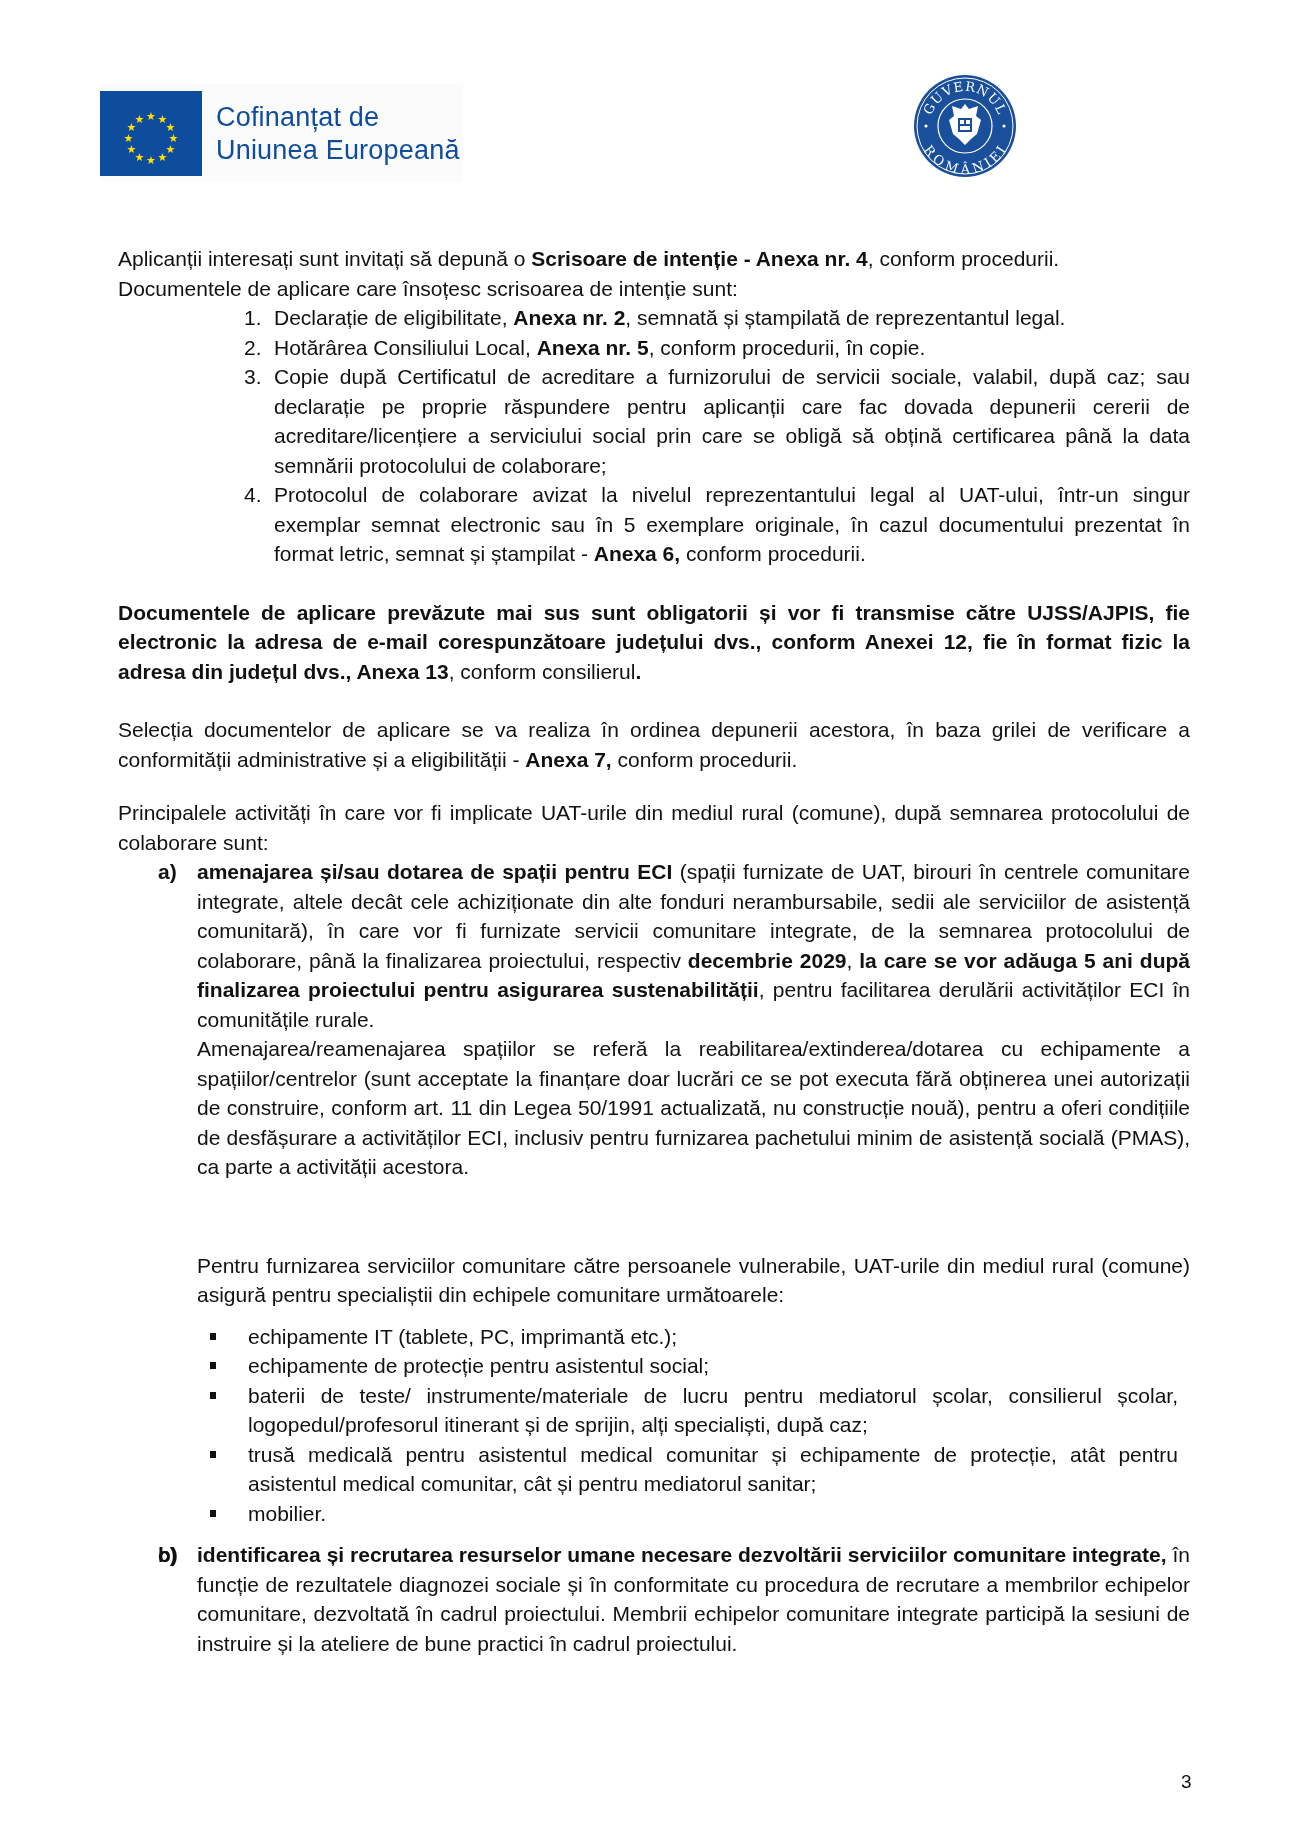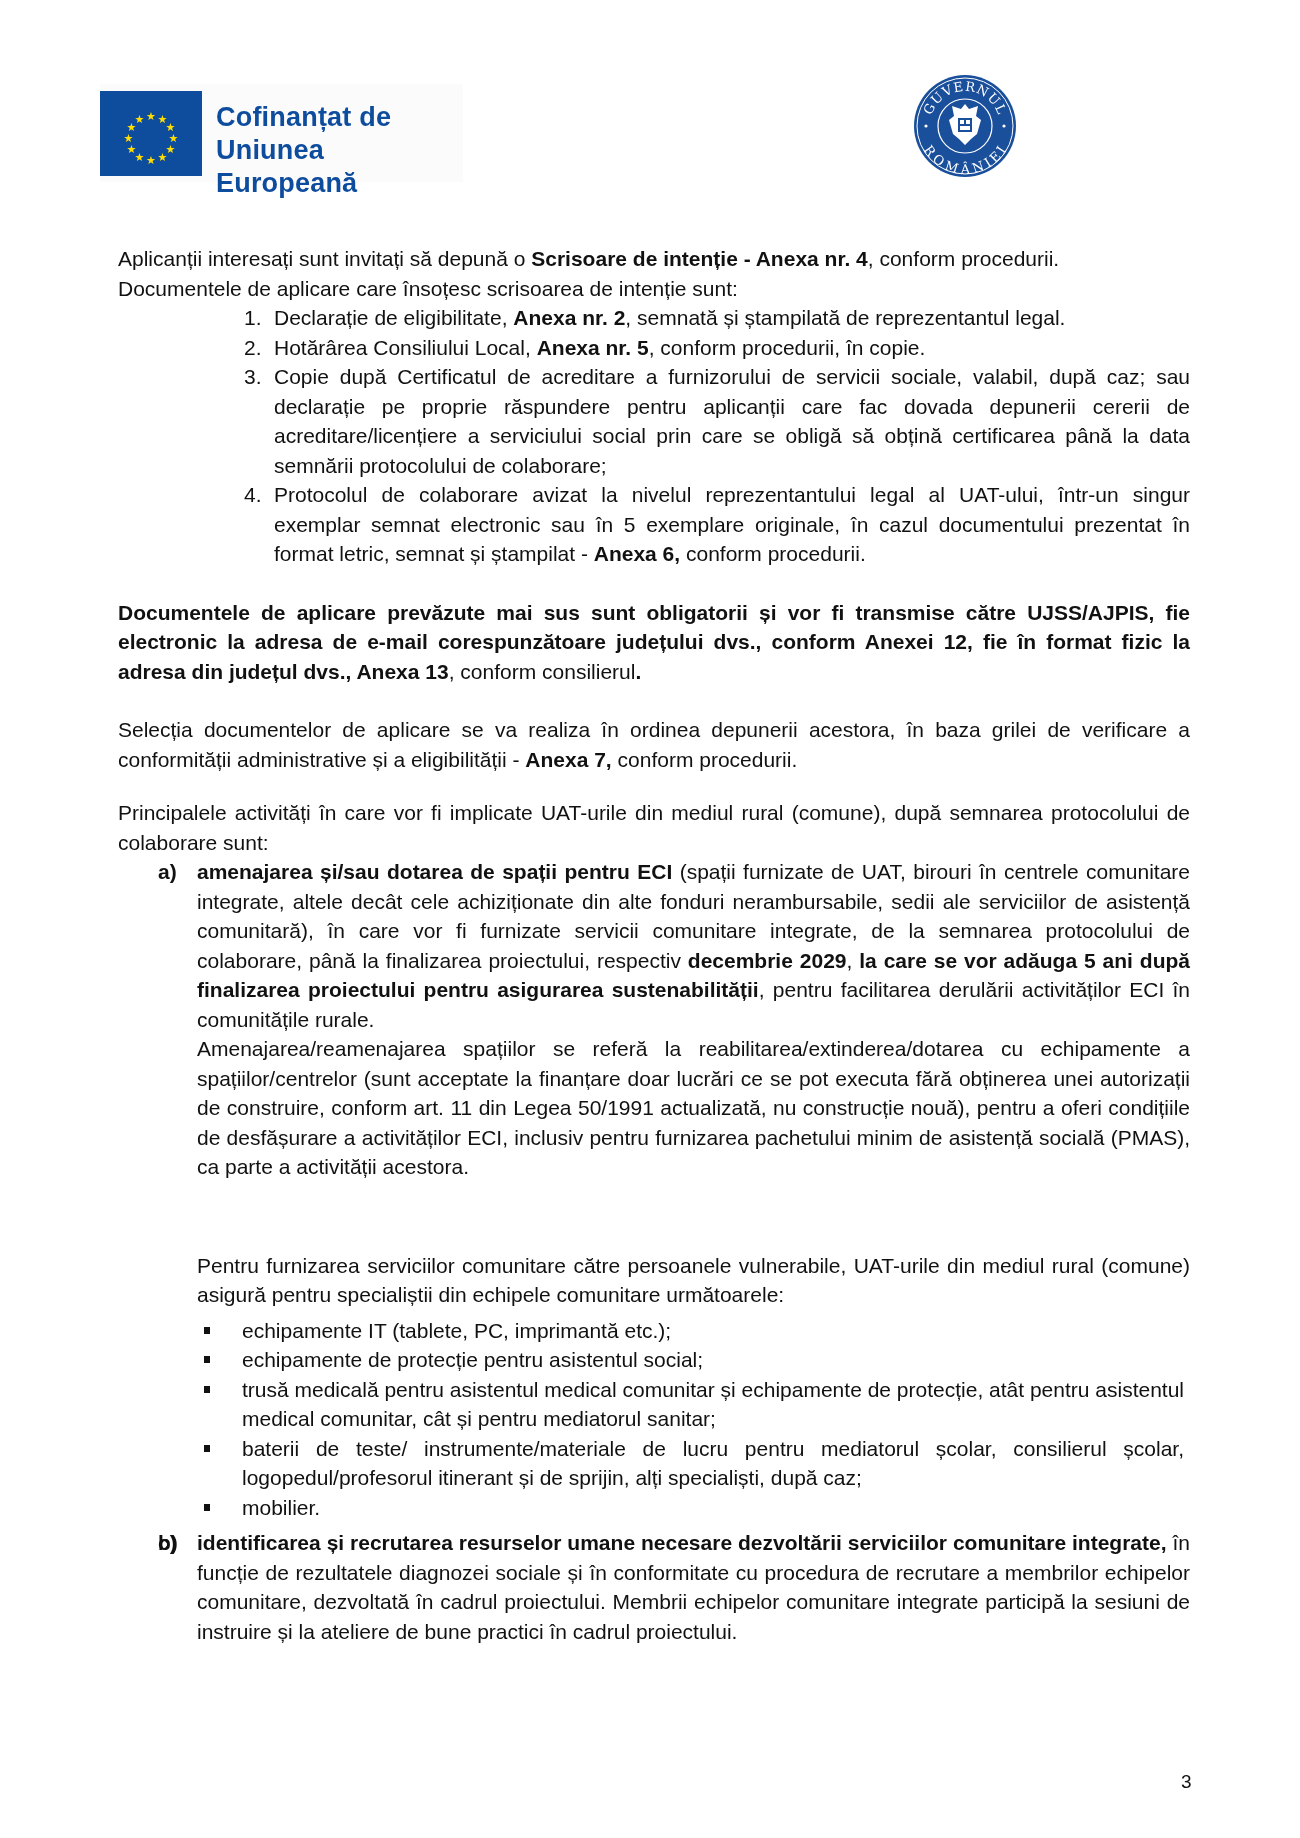--- a/index.html
+++ b/index.html
@@ -2,36 +2,36 @@
 <html><head>
 <meta charset="utf-8">
 <style>
   html, body { margin:0; padding:0; background:#ffffff; }
   body { width:1300px; height:1838px; position:relative; overflow:hidden;
          font-family:"Liberation Sans", sans-serif; color:#111; }
   .header { position:absolute; left:0; top:0; width:1300px; height:200px; }
   .eu-logo { position:absolute; left:100px; top:84px; width:363px; height:98px; background:#fbfbfb; display:flex; align-items:center; }
   .eu-flag { position:absolute; left:0; top:7px; width:102px; height:85px; background:#0e4c9e; }
   .eu-flag svg { width:102px; height:85px; display:block; }
-  .eu-text { position:absolute; left:116px; top:17px; color:#0e4c9e; font-weight:bold; font-size:27px; line-height:33px; letter-spacing:0.2px; }
+  .eu-text { position:absolute; left:116px; top:17px; color:#0e4c9e; font-weight:normal; font-size:27px; line-height:33px; letter-spacing:0.2px; }
   .gov-seal { position:absolute; left:913px; top:74px; width:104px; height:104px; }
   .gov-seal svg { width:104px; height:104px; display:block; }
 
   .content { position:absolute; left:118px; top:244px; width:1072px; font-size:21px; line-height:29.5px; font-family:"Liberation Sans Narrow","Liberation Sans", sans-serif; }
   .p { margin:0; text-align:justify; }
   .b { font-weight:bold; }
   .numlist { margin:0; padding:0; list-style:none; }
   .numlist li { position:relative; padding-left:156px; text-align:justify; }
   .numlist .num { position:absolute; left:126px; }
   .gap { height:29px; }
   .gap-s { height:24px; }
   .alist { margin:0; padding:0; list-style:none; }
   .alist > li { position:relative; padding-left:79px; text-align:justify; }
   .alist .letter { position:absolute; left:40px; font-weight:bold; }
-  .bullets { margin:6px; padding:0; list-style:none; }
+  .bullets { margin:12px; padding:0; list-style:none; }
   .bullets li { position:relative; padding-left:39px; text-align:justify; }
   .bullets .sq { position:absolute; left:1px; top:11px; width:6px; height:7px; background:#111; }
   .page-num { position:absolute; left:1181px; top:1771px; font-size:19px; }
 </style>
 </head>
 <body>
 
 <div class="header">
   <div class="eu-logo">
     <div class="eu-flag">
@@ -125,22 +125,22 @@
   <ol class="alist">
     <li>
       <span class="letter">a)</span>
       <span class="b">amenajarea și/sau dotarea de spații pentru ECI</span><span> (spații furnizate de UAT, birouri în centrele comunitare integrate, altele decât cele achiziționate din alte fonduri nerambursabile, sedii ale serviciilor de asistență comunitară), în care vor fi furnizate servicii comunitare integrate, de la semnarea protocolului de colaborare, până la finalizarea proiectului, respectiv </span><span class="b">decembrie 2029</span><span>, </span><span class="b">la care se vor adăuga 5 ani după finalizarea proiectului pentru asigurarea sustenabilității</span><span>, pentru facilitarea derulării activităților ECI în comunitățile rurale.</span>
       <div style="text-align:justify;">Amenajarea/reamenajarea spațiilor se referă la reabilitarea/extinderea/dotarea cu echipamente a spațiilor/centrelor (sunt acceptate la finanțare doar lucrări ce se pot executa fără obținerea unei  autorizații de construire, conform art. 11 din Legea 50/1991 actualizată, nu construcție nouă), pentru a oferi condițiile de desfășurare a activităților ECI, inclusiv pentru furnizarea pachetului minim de asistență socială (PMAS), ca parte a activității acestora.</div>
       <div class="gap"></div>
       <div style="text-align:justify;margin-top:40px;">Pentru furnizarea serviciilor comunitare către persoanele vulnerabile, UAT-urile din mediul rural (comune) asigură pentru specialiștii din echipele comunitare următoarele:</div>
       <ul class="bullets">
         <li><span class="sq"></span><span>echipamente IT (tablete, PC,  imprimantă etc.);</span></li>
         <li><span class="sq"></span><span>echipamente de protecție pentru asistentul social;</span></li>
+        <li><span class="sq"></span><span>baterii de teste/ instrumente/materiale de lucru pentru mediatorul școlar, consilierul școlar, logopedul/profesorul itinerant și de sprijin, alți specialiști, după caz;</span></li>
         <li><span class="sq"></span><span>trusă medicală pentru asistentul medical comunitar și echipamente de protecție, atât pentru asistentul medical comunitar, cât și pentru mediatorul sanitar;</span></li>
-        <li><span class="sq"></span><span>baterii de teste/ instrumente/materiale de lucru pentru mediatorul școlar, consilierul școlar, logopedul/profesorul itinerant și de sprijin, alți specialiști, după caz;</span></li>
         <li><span class="sq"></span><span>mobilier.</span></li>
       </ul>
     </li>
     <li>
       <span class="letter">b)</span>
     </li>
     <li>
       <span class="letter">c)</span>
       <span class="b">identificarea și recrutarea resurselor umane necesare dezvoltării serviciilor comunitare integrate,</span><span> în funcție de rezultatele diagnozei sociale și în conformitate cu procedura de recrutare a membrilor echipelor comunitare, dezvoltată în cadrul proiectului. Membrii echipelor comunitare integrate participă la sesiuni de instruire și la ateliere de bune practici în cadrul proiectului.</span>
     </li>

